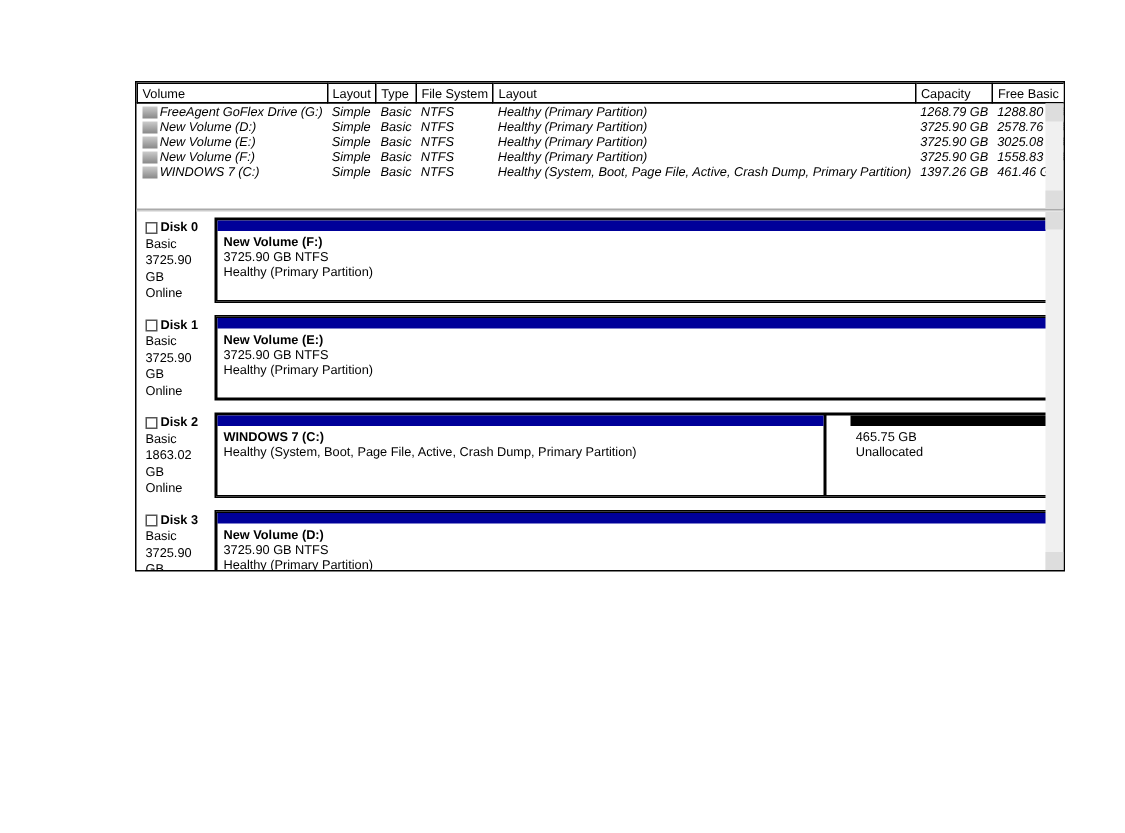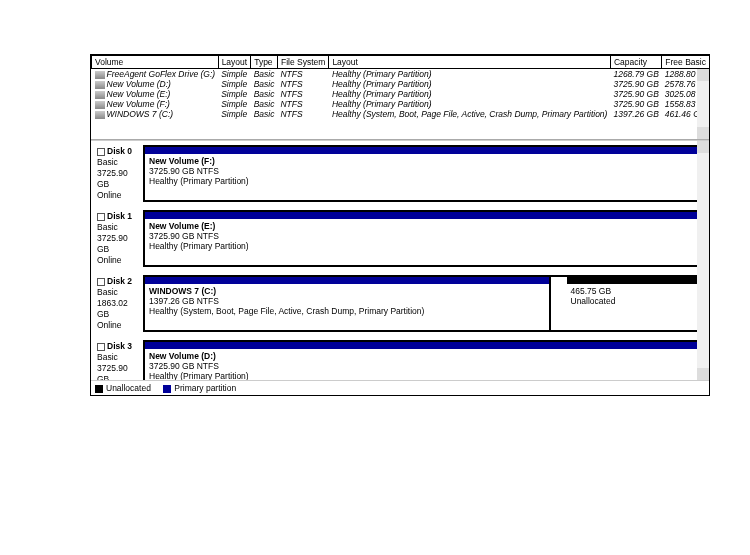--- a/index.html
+++ b/index.html
@@ -150,21 +150,20 @@
               <div><span class="disk-icon"></span><b>Disk 2</b></div>
               <div>Basic</div>
               <div>1863.02 GB</div>
               <div>Online</div>
             </div>
             <div class="disk-parts">
               <div class="part" style="flex: 3 1 0%;">
                 <div class="part-header "></div>
                 <div class="part-body">
                   <div class="part-title">WINDOWS 7  (C:)</div>
-                  <div>1397.26 GB NTFS</div>
                   <div>Healthy (System, Boot, Page File, Active, Crash Dump, Primary Partition)</div>
                 </div>
               </div>
               <div class="part" style="flex: 1 1 0%; padding-left: 16px;">
                 <div class="part-header unalloc"></div>
                 <div class="part-body">
                   <div>465.75 GB</div>
                   <div>Unallocated</div>
                 </div>
               </div>
@@ -184,18 +183,14 @@
                   <div>3725.90 GB NTFS</div>
                   <div>Healthy (Primary Partition)</div>
                 </div>
               </div>
             </div>
           </div>
         </div>
       <div class="scrollbar-v"></div>
     </div>
 
-    <div class="legend">
-      <span class="legend-item"><span class="legend-sw sw-unalloc"></span><span>Unallocated</span></span>
-      <span class="legend-item"><span class="legend-sw sw-primary"></span><span>Primary partition</span></span>
-    </div>
   </div>
 </div>
 
 </body></html>

